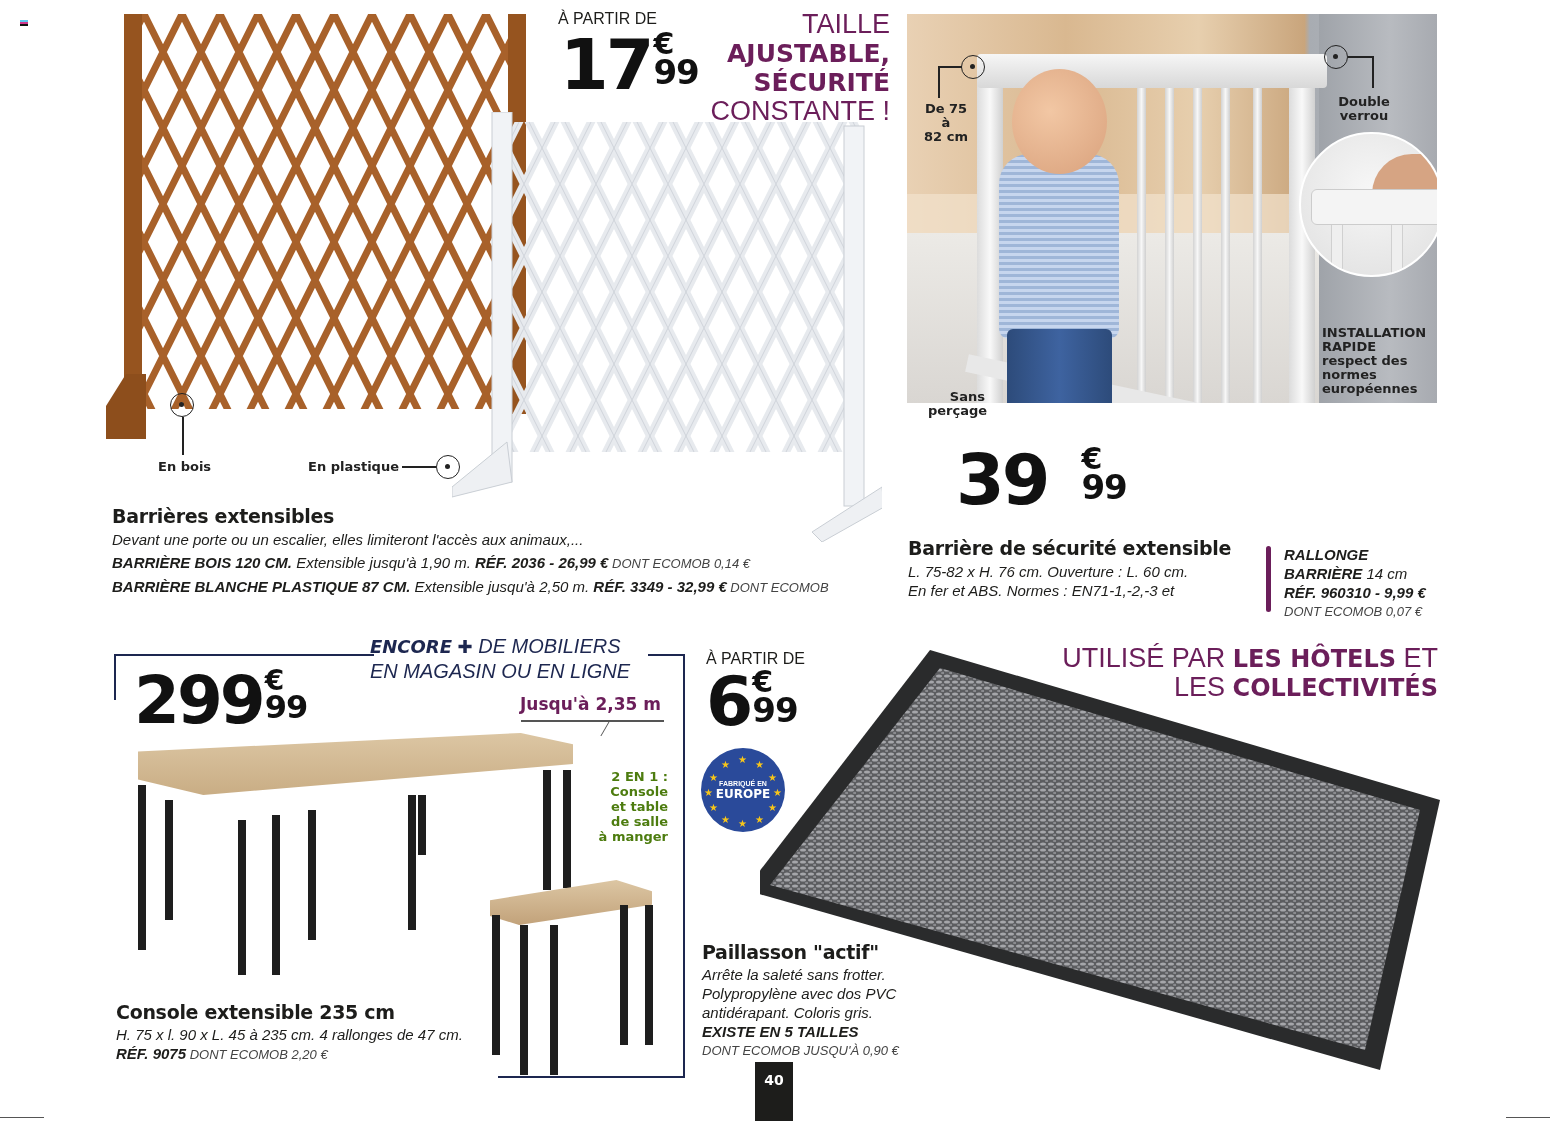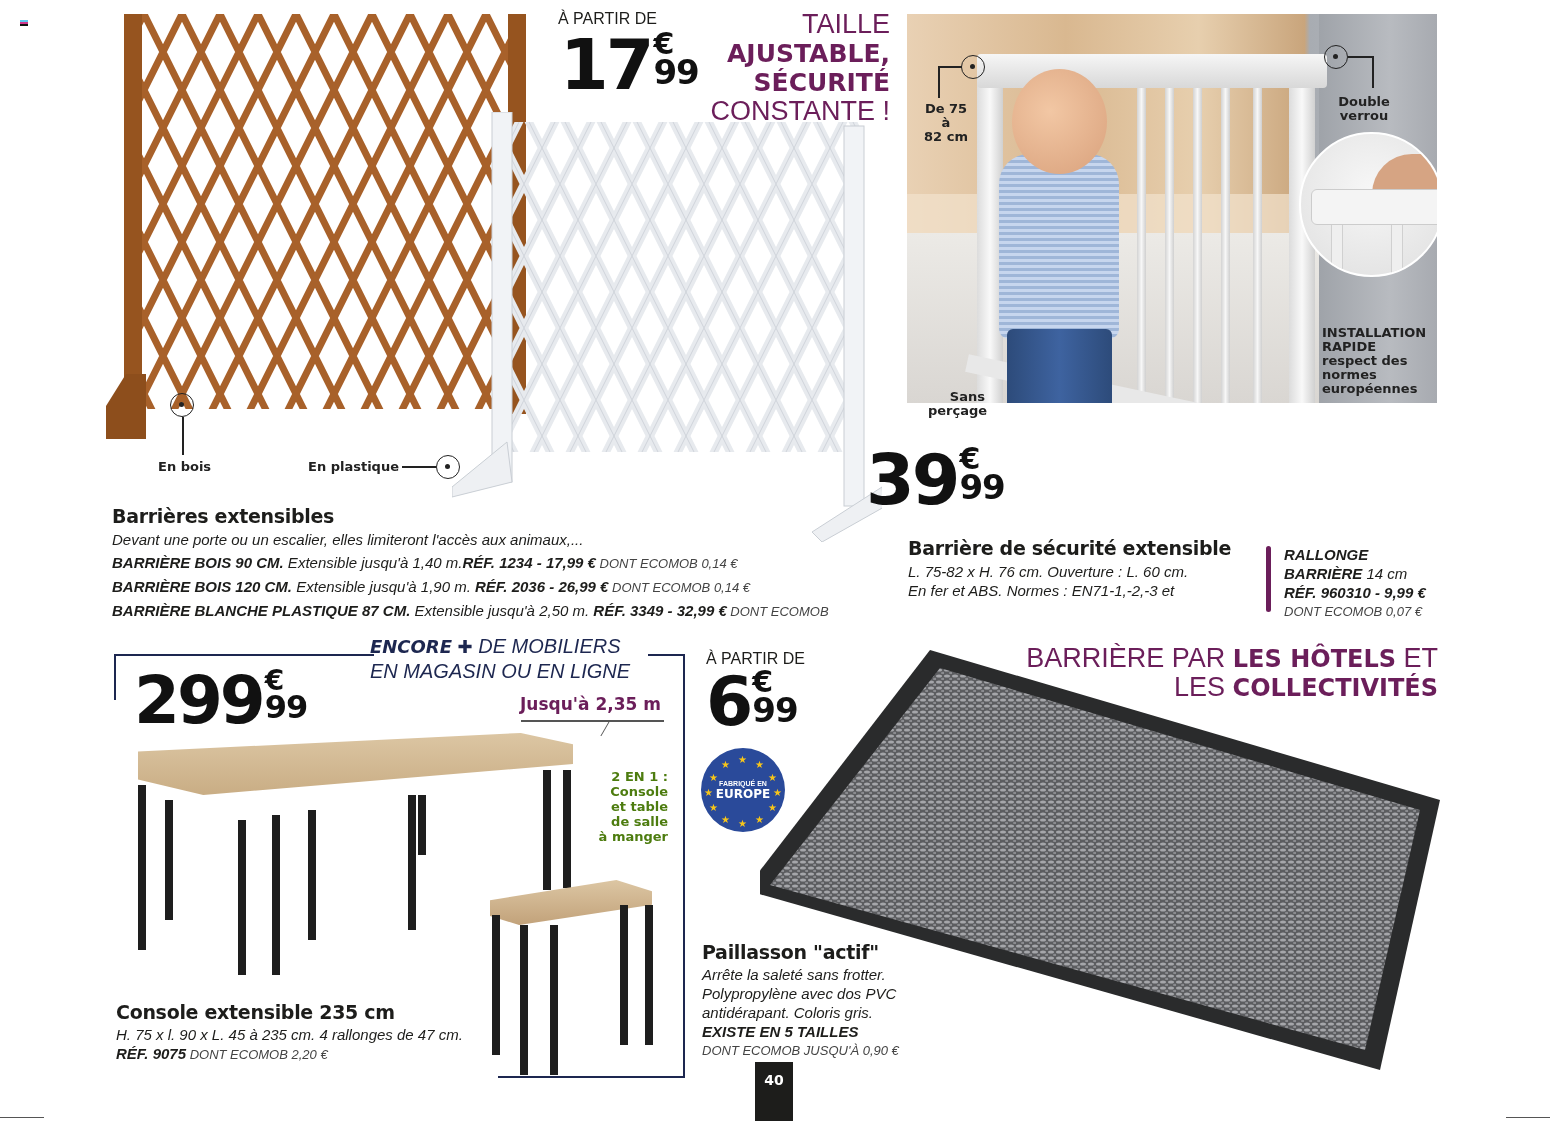--- a/index.html
+++ b/index.html
@@ -154,23 +154,20 @@
 <div class="abs" style="left:182px; top:417px; width:1.5px; height:38px; background:#222;"></div>
 <div class="abs callout-label" style="left:158px; top:459px;">En bois</div>
 
 <div class="abs callout-label" style="left:308px; top:459px;">En plastique</div>
 <div class="abs" style="left:402px; top:466px; width:34px; height:1.5px; background:#222;"></div>
 <div class="abs callout-ring" style="left:436px; top:455px;"></div>
 
 <div class="abs prod-title" style="left:112px; top:505px;">Barrières extensibles</div>
 <div class="abs prod-text" style="left:112px; top:530px; width:760px;">
   <div>Devant une porte ou un escalier, elles limiteront l'accès aux animaux,...</div>
-  <div style="margin-top:4px;">
-    <b>BARRIÈRE BOIS 90 CM.</b><span> Extensible jusqu'à 1,40 m.</span><b>RÉF. 1234 - 17,99 €</b><span class="eco"> DONT ECOMOB 0,14 €</span>
-  </div>
   <div style="margin-top:4px;">
     <b>BARRIÈRE BOIS 120 CM.</b><span> Extensible jusqu'à 1,90 m. </span><b>RÉF. 2036 - 26,99 €</b><span class="eco"> DONT ECOMOB 0,14 €</span>
   </div>
   <div style="margin-top:4px;">
     <b>BARRIÈRE BLANCHE PLASTIQUE 87 CM.</b><span> Extensible jusqu'à 2,50 m. </span><b>RÉF. 3349 - 32,99 €</b><span class="eco"> DONT ECOMOB</span>
   </div>
 </div>
 
 <div class="abs photo">
   <div class="stair"></div>
@@ -225,21 +222,21 @@
   <div>normes</div>
   <div>européennes</div>
 </div>
 
 <div class="abs gate-label" style="left:928px; top:390px; text-align:right; width:57px;">
   <div>Sans</div>
   <div>perçage</div>
 </div>
 
 <div class="abs price-39-box"></div>
-<div class="abs price" style="left:866px; top:445px;">
+<div class="abs price" style="left:956px; top:445px;gap:32px;">
   <span class="int" style="font-size:70px;">39</span>
   <span class="sub" style="margin-left:2px;">
     <span class="eur" style="font-size:30px;">€</span>
     <span class="cents" style="font-size:34px;">99</span>
   </span>
 </div>
 
 <div class="abs prod-title" style="left:908px; top:537px;">Barrière de sécurité extensible</div>
 <div class="abs prod-text" style="left:908px; top:562px; width:360px;">
   <div>L. 75-82 x H. 76 cm. Ouverture : L. 60 cm.</div>
@@ -344,21 +341,21 @@
       <rect width="8" height="6" fill="#5c5d60"></rect>
       <ellipse cx="3" cy="2" rx="3" ry="1.6" fill="#a5a6aa"></ellipse>
       <ellipse cx="7" cy="5" rx="2" ry="1.2" fill="#8b8c90"></ellipse>
     </pattern>
   </defs>
   <polygon points="170,0 680,150 620,420 -15,240" fill="#2a2b2c"></polygon>
   <polygon points="180,18 660,160 605,400 10,235" fill="url(#weave)"></polygon>
 </svg>
 
 <div class="abs hotels" style="left:1000px; top:644px; width:438px;">
-  <div><span>BARRIÈRE PAR </span><b>LES HÔTELS</b><span> ET</span></div>
+  <div><span>UTILISÉ PAR </span><b>LES HÔTELS</b><span> ET</span></div>
   <div><span>LES </span><b>COLLECTIVITÉS</b></div>
 </div>
 
 <div class="abs prod-title" style="left:702px; top:941px;">Paillasson "actif"</div>
 <div class="abs prod-text" style="left:702px; top:965px; width:240px;">
   <div>Arrête la saleté sans frotter.</div>
   <div>Polypropylène avec dos PVC</div>
   <div>antidérapant. Coloris gris.</div>
   <div><b>EXISTE EN 5 TAILLES</b></div>
   <div class="eco">DONT ECOMOB JUSQU'À 0,90 €</div>

